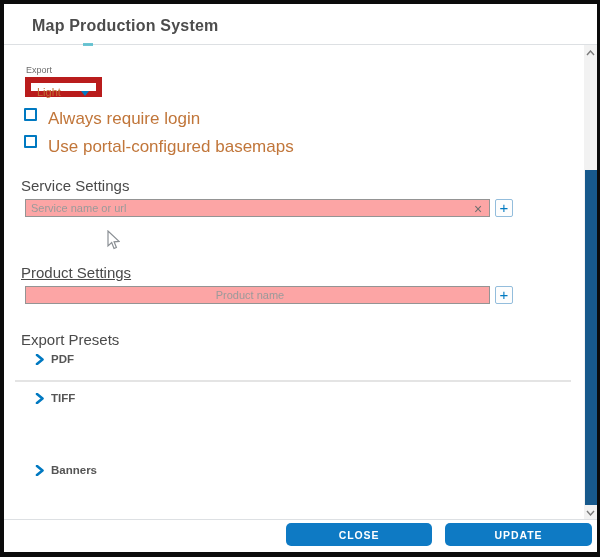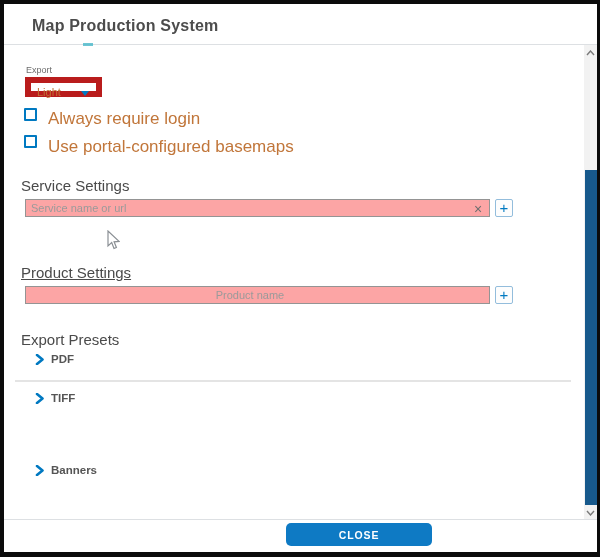--- a/index.html
+++ b/index.html
@@ -94,20 +94,21 @@
     <div class="preset-label" style="left:47px; top:388px;">TIFF</div>
 
 
     <svg class="chev" style="left:31px; top:461px;" viewBox="0 0 10 11">
       <polyline points="2,1 7.5,5.5 2,10" fill="none" stroke="#0079c1" stroke-width="2.6" stroke-linecap="round" stroke-linejoin="round"></polyline>
     </svg>
     <div class="preset-label" style="left:47px; top:460px;">Banners</div>
 
     <div class="footer-divider"></div>
     <button class="btn btn-close">CLOSE</button>
+    <button class="btn btn-update">UPDATE</button>
 
     <div class="scrollbar">
       <div class="scroll-arrow" style="top:1px;">
         <svg width="9" height="6" viewBox="0 0 9 6">
             <polyline points="1,5 4.5,1 8,5" fill="none" stroke="#7a7a7a" stroke-width="1.4"></polyline>
           </svg>
       </div>
       <div class="scroll-thumb"></div>
       <div class="scroll-arrow" style="top:461px;">
         <svg width="9" height="6" viewBox="0 0 9 6">

